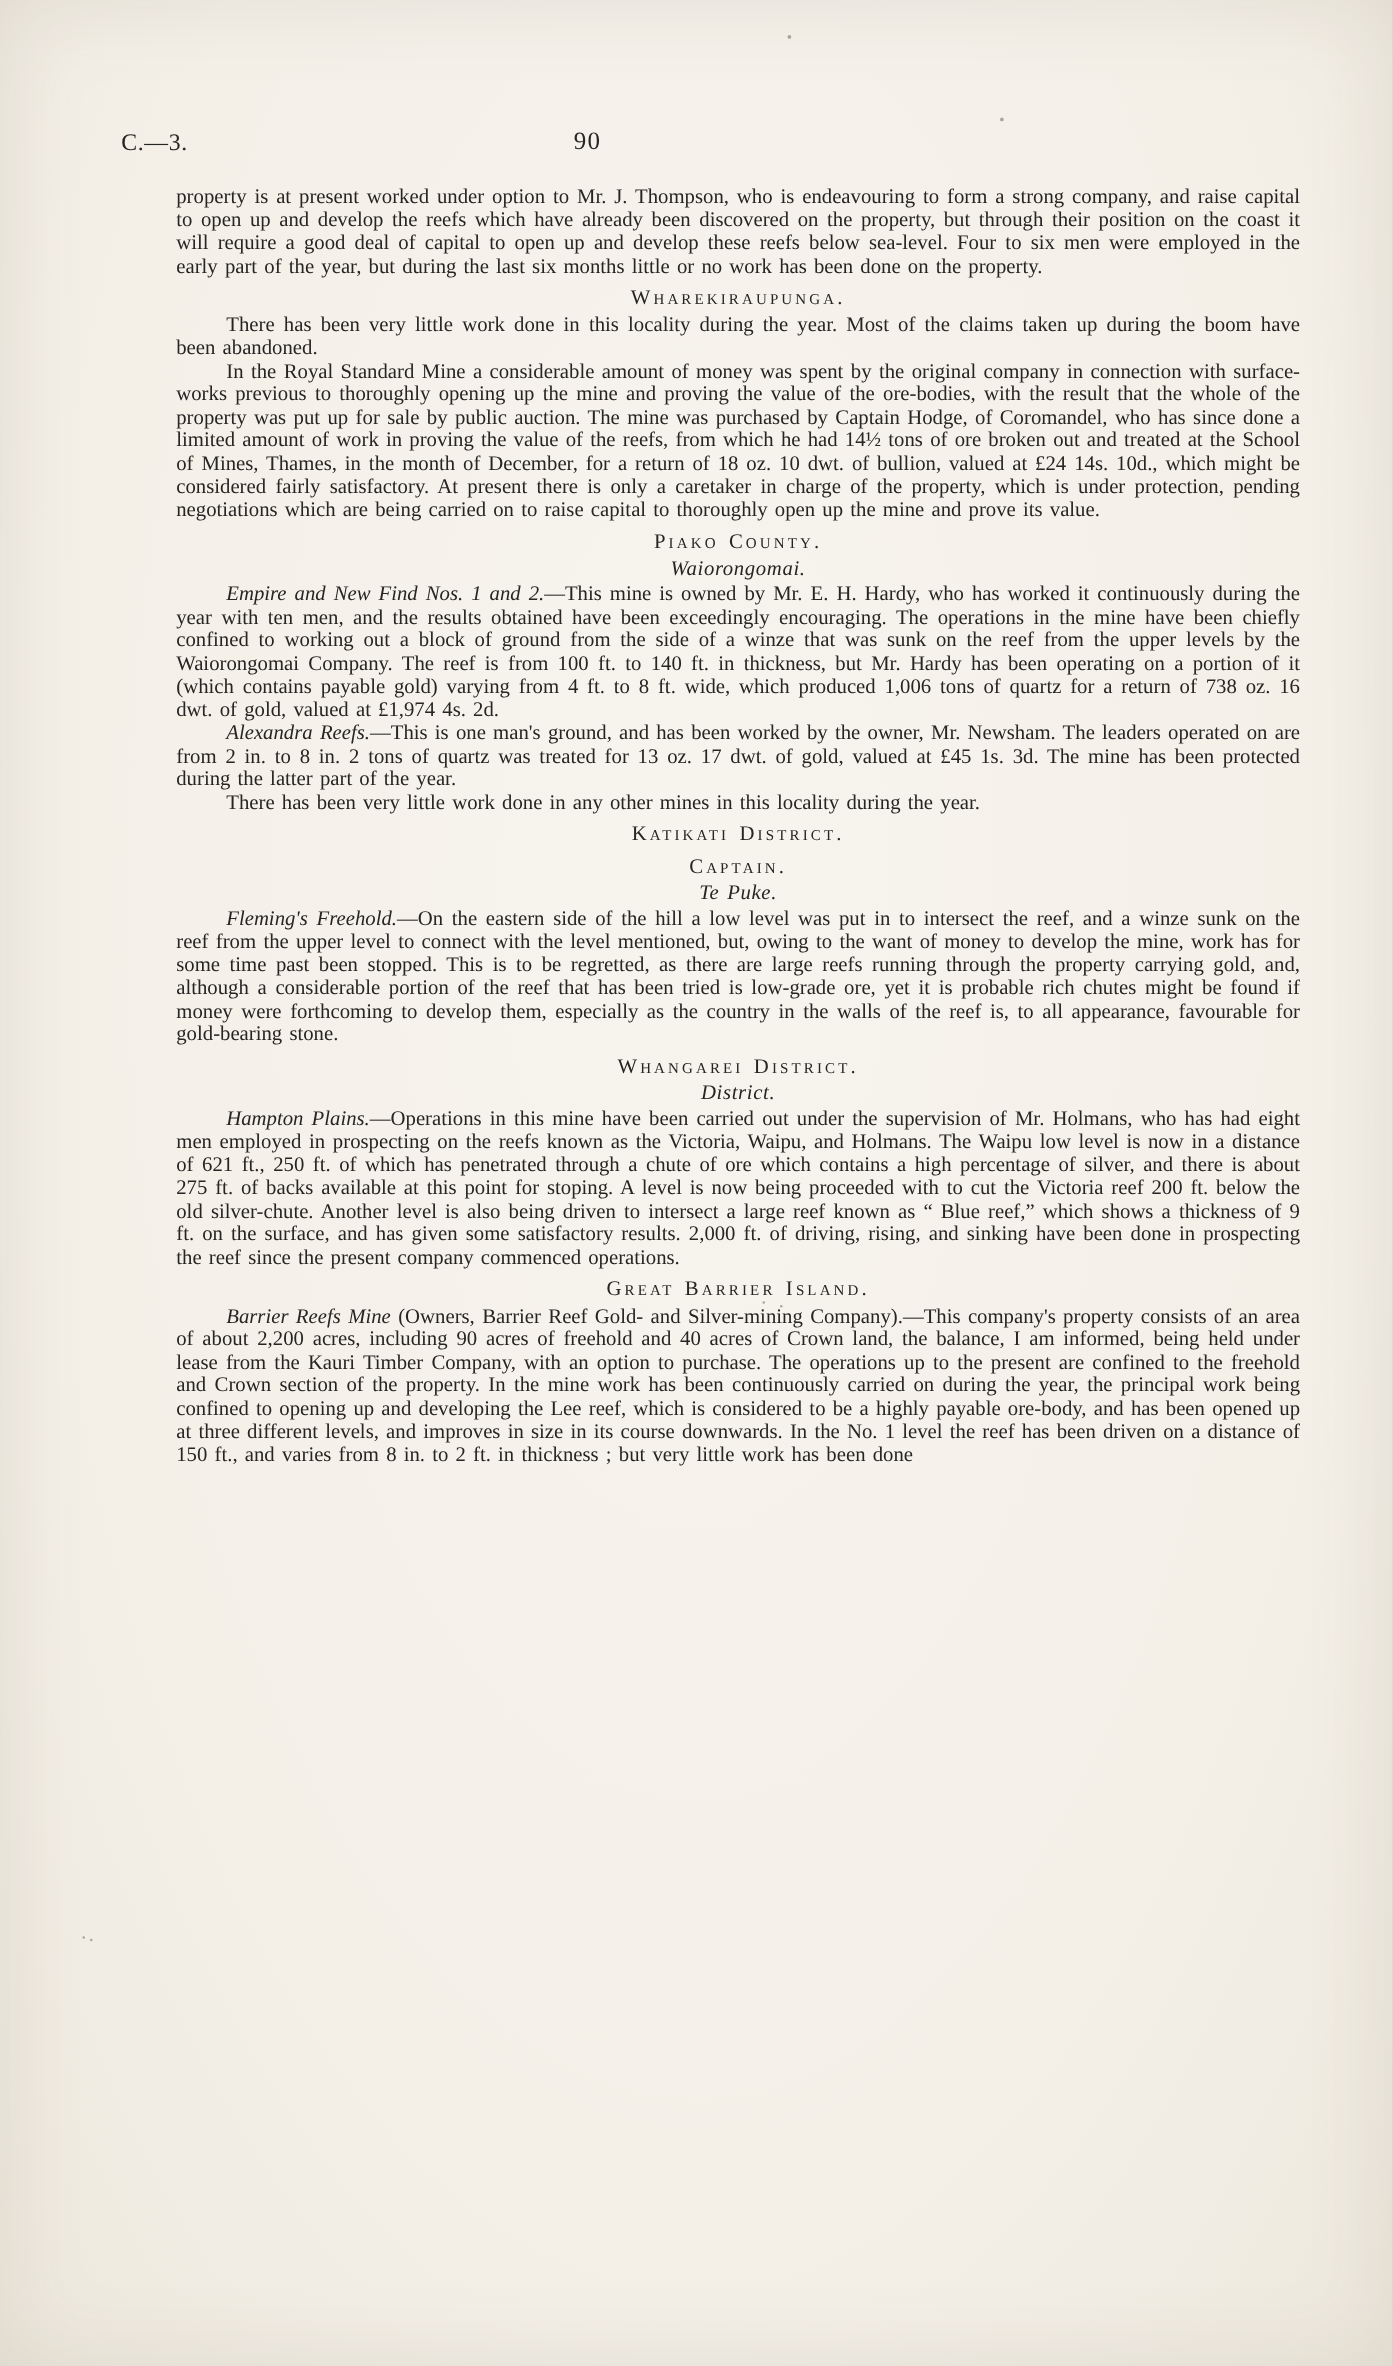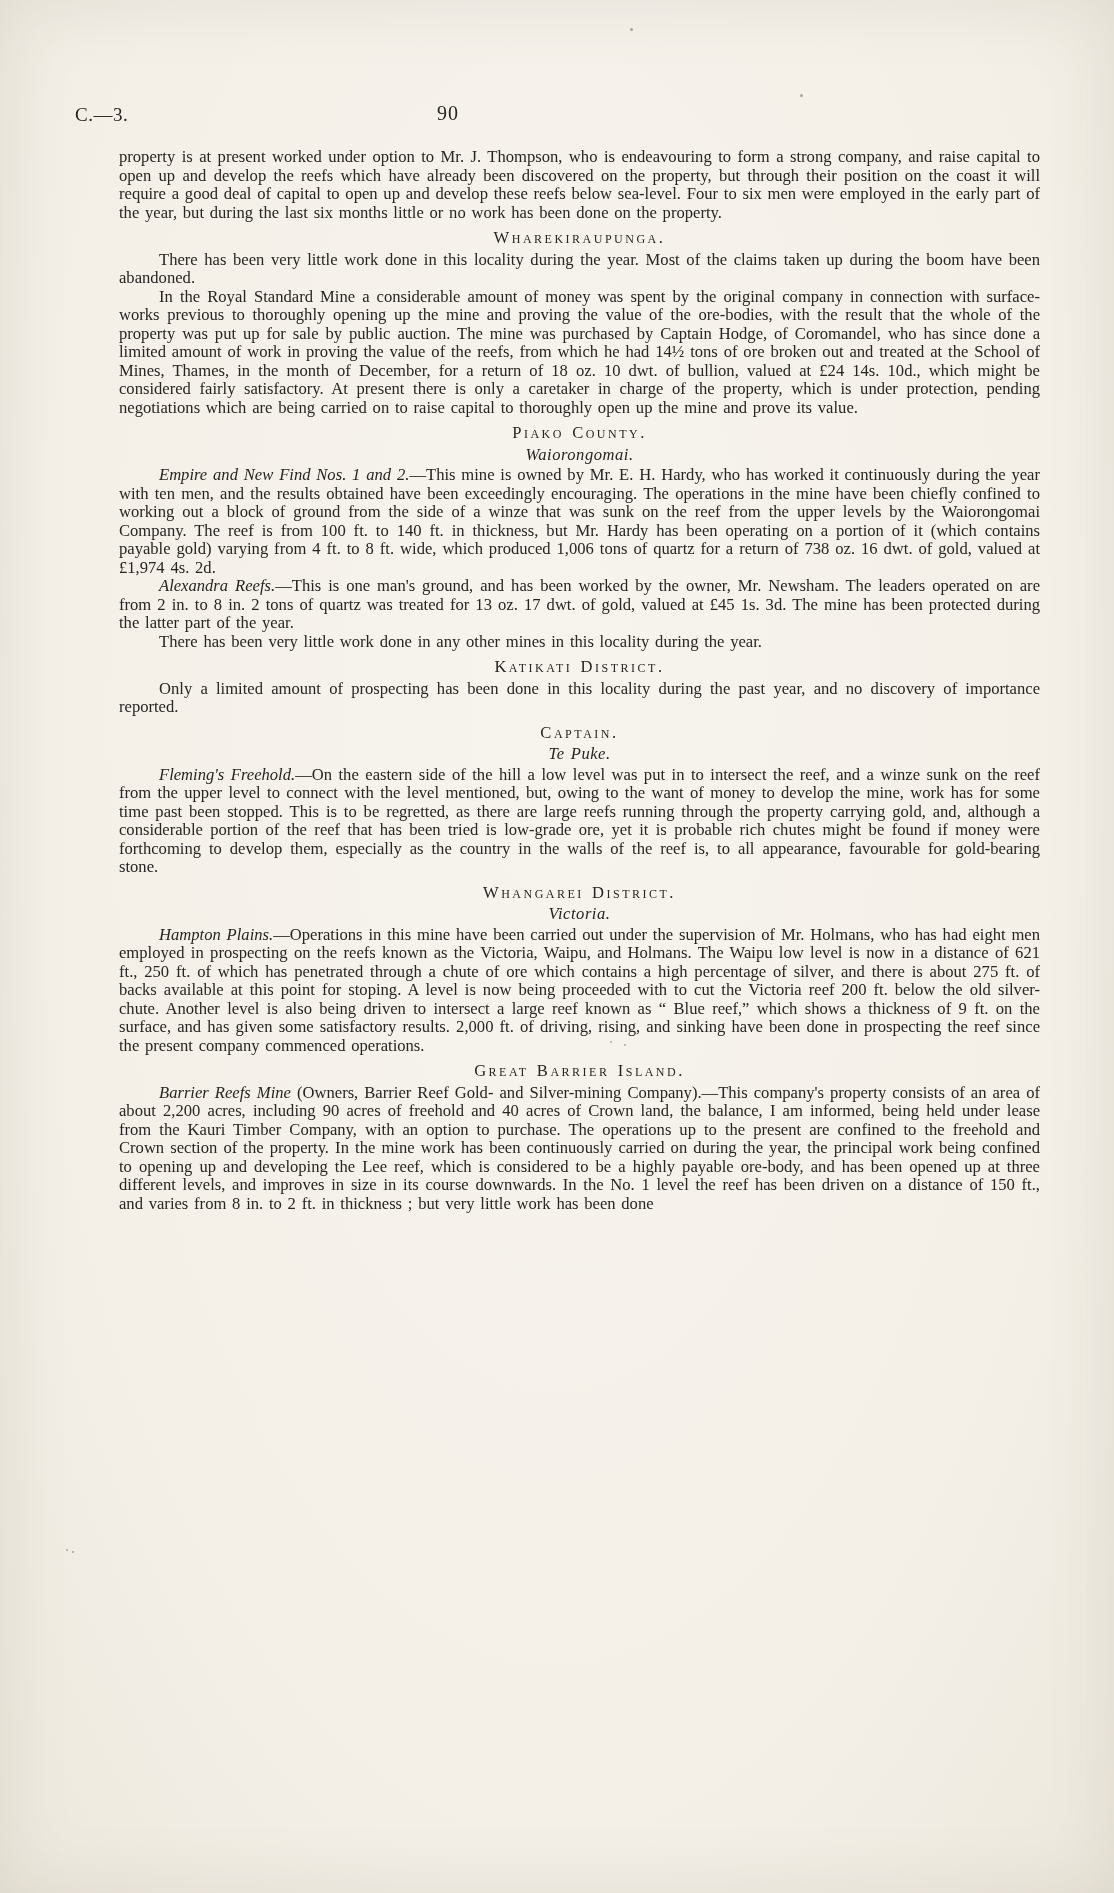--- a/index.html
+++ b/index.html
@@ -6,21 +6,21 @@
   html, body { margin: 0; padding: 0; }
   body { background: #dcd7cc; }
 
   .page {
     width: 1114px;
     height: 1893px;
     margin: 0 auto;
     position: relative;
     background: radial-gradient(ellipse at 50% 38%, #f7f4ee 0%, #f4f0e8 65%, #ede8dd 100%);
     box-shadow: inset 0 0 70px rgba(120,110,90,0.14);
-    padding: 104px 74px 0 75px;
+    padding: 104px 74px 0 97px;
     font-family: "Liberation Serif", "DejaVu Serif", serif;
     color: #262522;
     overflow: hidden;
   }
 
   .page-header {
     position: relative;
     height: 26px;
     margin-bottom: 18px;
     font-size: 19px;
@@ -90,26 +90,25 @@
       <p class="para">property is at present worked under option to Mr. J. Thompson, who is endeavouring to form a strong company, and raise capital to open up and develop the reefs which have already been discovered on the property, but through their position on the coast it will require a good deal of capital to open up and develop these reefs below sea-level. Four to six men were employed in the early part of the year, but during the last six months little or no work has been done on the property.</p>
       <div class="section-heading">Wharekiraupunga.</div>
       <p class="para indent">There has been very little work done in this locality during the year. Most of the claims taken up during the boom have been abandoned.</p>
       <p class="para indent">In the Royal Standard Mine a considerable amount of money was spent by the original company in connection with surface-works previous to thoroughly opening up the mine and proving the value of the ore-bodies, with the result that the whole of the property was put up for sale by public auction. The mine was purchased by Captain Hodge, of Coromandel, who has since done a limited amount of work in proving the value of the reefs, from which he had 14½ tons of ore broken out and treated at the School of Mines, Thames, in the month of December, for a return of 18 oz. 10 dwt. of bullion, valued at £24 14s. 10d., which might be considered fairly satisfactory. At present there is only a caretaker in charge of the property, which is under protection, pending negotiations which are being carried on to raise capital to thoroughly open up the mine and prove its value.</p>
       <div class="section-heading">Piako County.</div>
       <div class="section-subheading">Waiorongomai.</div>
       <p class="para indent"><i>Empire and New Find Nos. 1 and 2.</i>—This mine is owned by Mr. E. H. Hardy, who has worked it continuously during the year with ten men, and the results obtained have been exceedingly encouraging. The operations in the mine have been chiefly confined to working out a block of ground from the side of a winze that was sunk on the reef from the upper levels by the Waiorongomai Company. The reef is from 100 ft. to 140 ft. in thickness, but Mr. Hardy has been operating on a portion of it (which contains payable gold) varying from 4 ft. to 8 ft. wide, which produced 1,006 tons of quartz for a return of 738 oz. 16 dwt. of gold, valued at £1,974 4s. 2d.</p>
       <p class="para indent"><i>Alexandra Reefs.</i>—This is one man's ground, and has been worked by the owner, Mr. Newsham. The leaders operated on are from 2 in. to 8 in. 2 tons of quartz was treated for 13 oz. 17 dwt. of gold, valued at £45 1s. 3d. The mine has been protected during the latter part of the year.</p>
       <p class="para indent">There has been very little work done in any other mines in this locality during the year.</p>
       <div class="section-heading">Katikati District.</div>
-      <p class="para indent">Only a limited amount of prospecting has been done in this locality during the past year, and no discovery of importance reported.</p>
       <div class="section-heading">Captain.</div>
       <div class="section-subheading">Te Puke.</div>
       <p class="para indent"><i>Fleming's Freehold.</i>—On the eastern side of the hill a low level was put in to intersect the reef, and a winze sunk on the reef from the upper level to connect with the level mentioned, but, owing to the want of money to develop the mine, work has for some time past been stopped. This is to be regretted, as there are large reefs running through the property carrying gold, and, although a considerable portion of the reef that has been tried is low-grade ore, yet it is probable rich chutes might be found if money were forthcoming to develop them, especially as the country in the walls of the reef is, to all appearance, favourable for gold-bearing stone.</p>
       <div class="section-heading">Whangarei District.</div>
-      <div class="section-subheading">Victoria.</div>
+      <div class="section-subheading">District.</div>
       <p class="para indent"><i>Hampton Plains.</i>—Operations in this mine have been carried out under the supervision of Mr. Holmans, who has had eight men employed in prospecting on the reefs known as the Victoria, Waipu, and Holmans. The Waipu low level is now in a distance of 621 ft., 250 ft. of which has penetrated through a chute of ore which contains a high percentage of silver, and there is about 275 ft. of backs available at this point for stoping. A level is now being proceeded with to cut the Victoria reef 200 ft. below the old silver-chute. Another level is also being driven to intersect a large reef known as “ Blue reef,” which shows a thickness of 9 ft. on the surface, and has given some satisfactory results. 2,000 ft. of driving, rising, and sinking have been done in prospecting the reef since the present company commenced operations.</p>
       <div class="section-heading">Great Barrier Island.</div>
       <p class="para indent"><i>Barrier Reefs Mine</i> (Owners, Barrier Reef Gold- and Silver-mining Company).—This company's property consists of an area of about 2,200 acres, including 90 acres of freehold and 40 acres of Crown land, the balance, I am informed, being held under lease from the Kauri Timber Company, with an option to purchase. The operations up to the present are confined to the freehold and Crown section of the property. In the mine work has been continuously carried on during the year, the principal work being confined to opening up and developing the Lee reef, which is considered to be a highly payable ore-body, and has been opened up at three different levels, and improves in size in its course downwards. In the No. 1 level the reef has been driven on a distance of 150 ft., and varies from 8 in. to 2 ft. in thickness ; but very little work has been done</p>
     </div>
 
   <span class="speck s1"></span>
   <span class="speck s2"></span>
   <span class="speck s3"></span>
   <span class="speck s4"></span>
   <span class="speck s5"></span>

